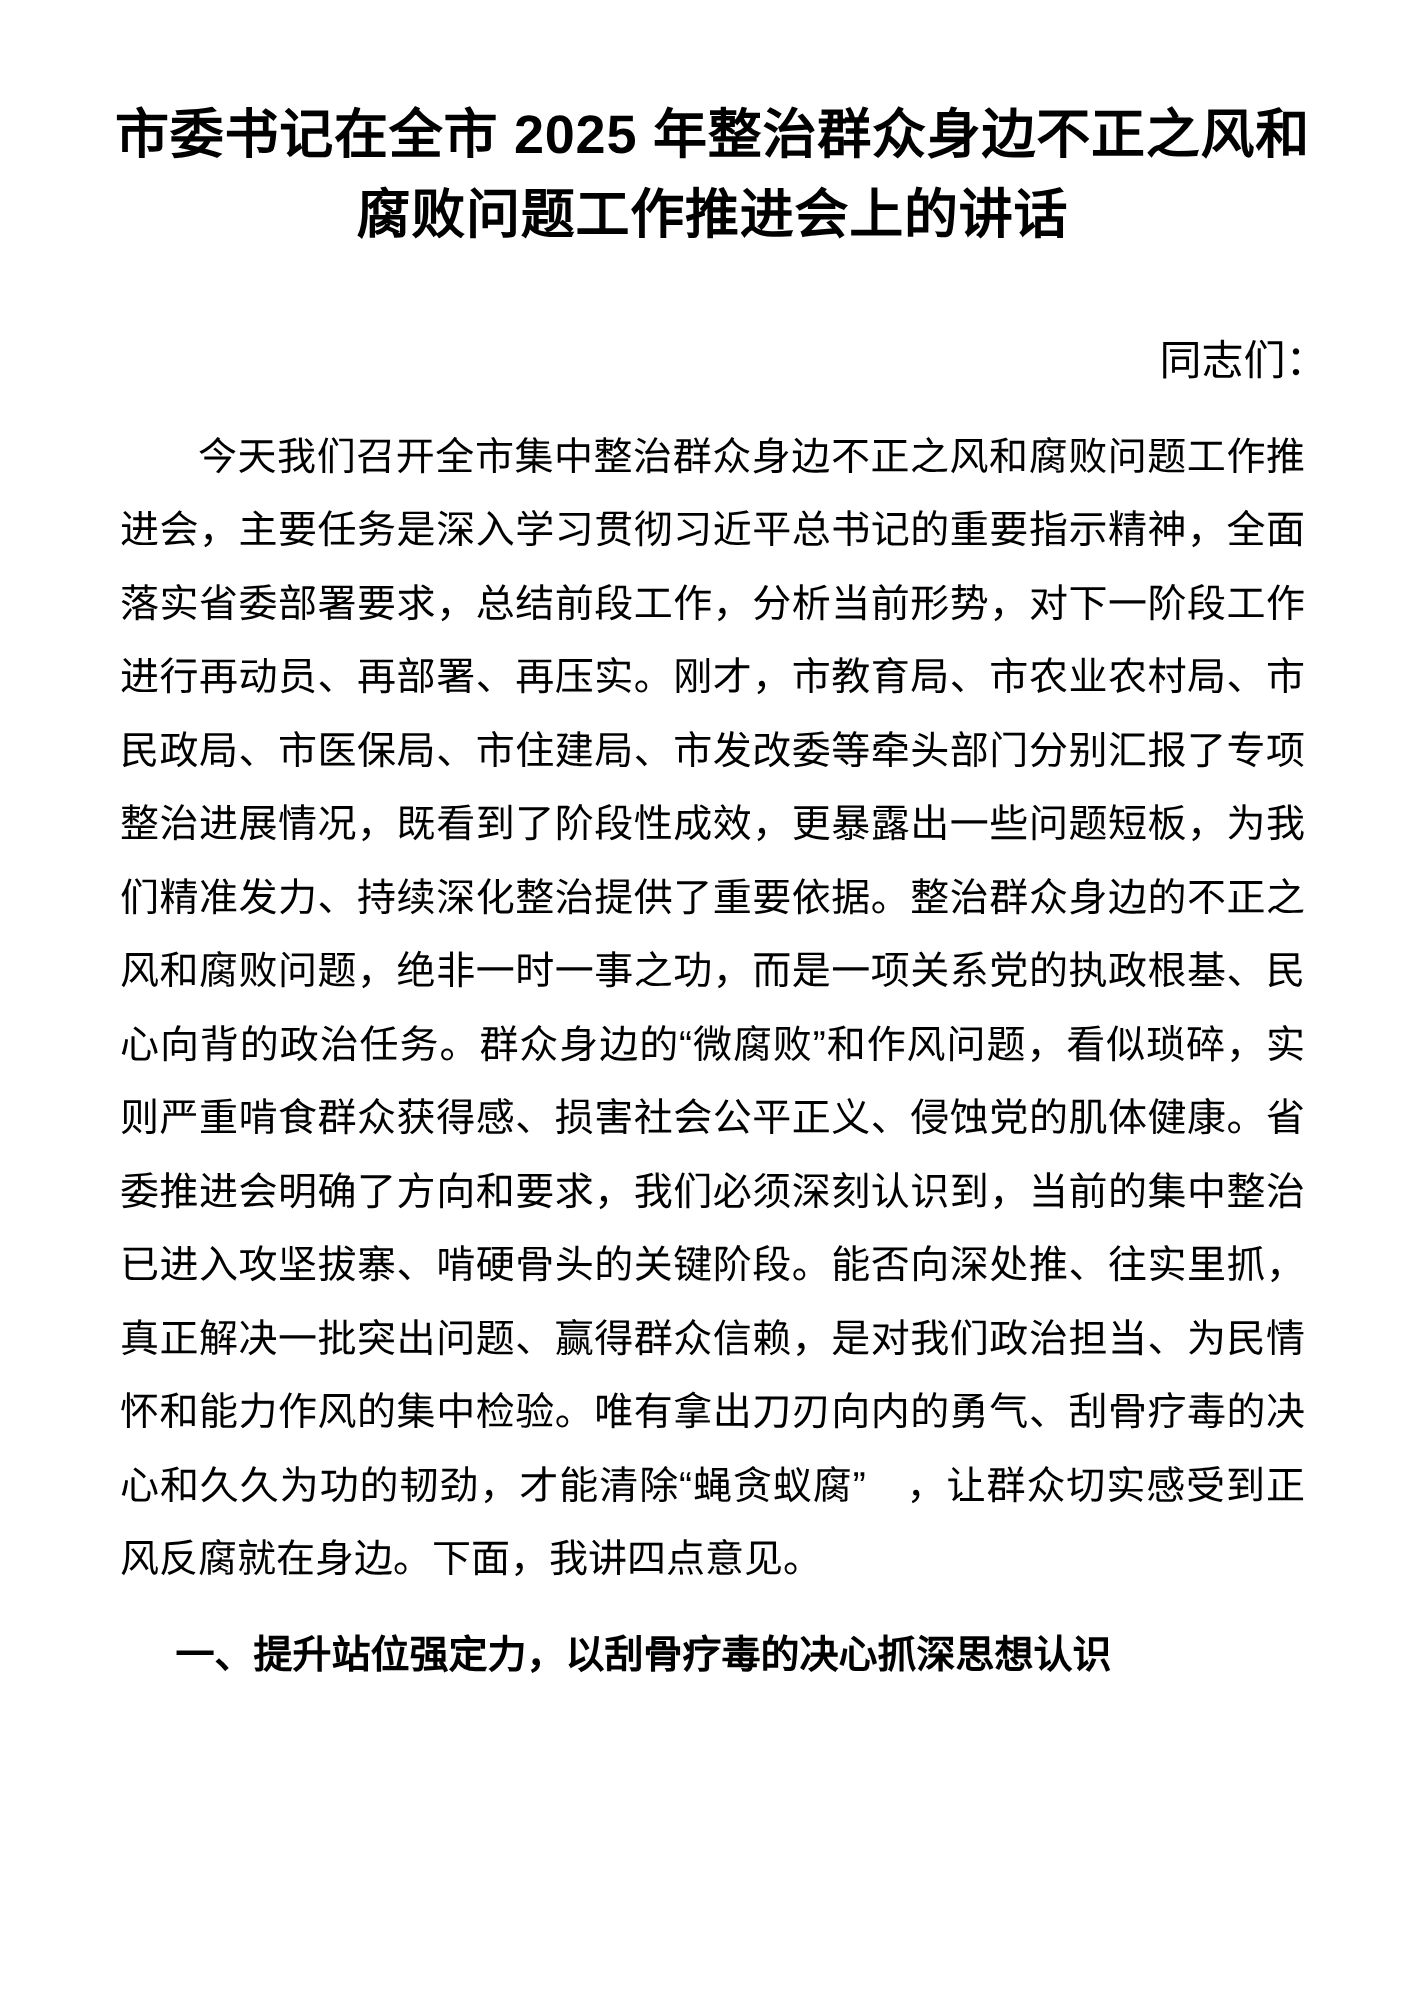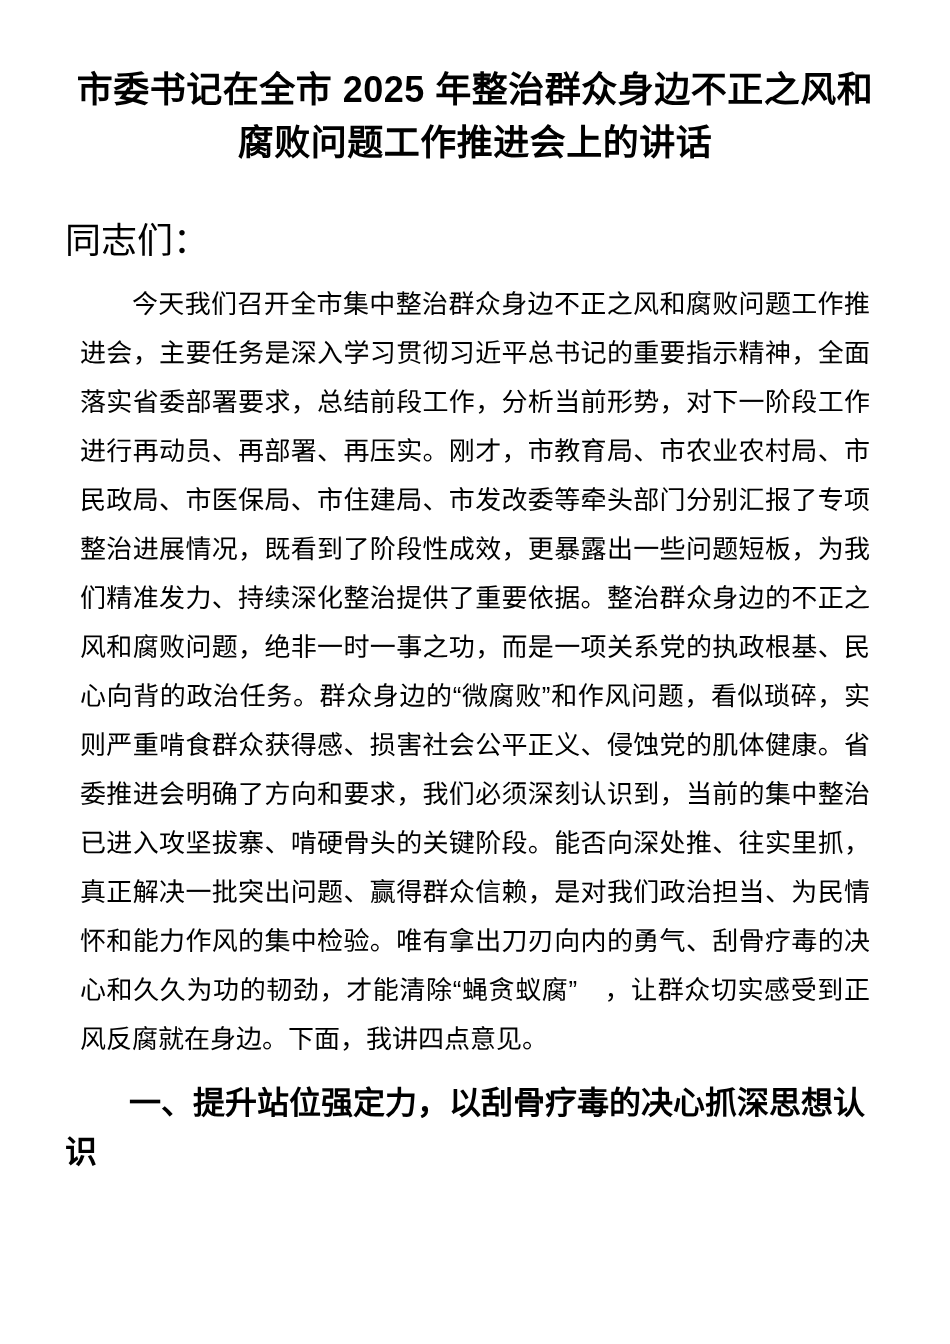--- a/index.html
+++ b/index.html
@@ -22,36 +22,36 @@
   .doc-title {
     margin: 63px 0 0 0;
     font-size: 36px;
     font-weight: 700;
     line-height: 53px;
     text-align: center;
     letter-spacing: 0.5px;
   }
   .greeting {
     margin-top: 47px;
-    font-size: 36px;
+    font-size: 28px;
     line-height: 49px;
-    text-align: left;
+    text-align: right;
   }
   .para {
     margin: 15px;
     font-size: 26px;
     line-height: 49px;
     text-align: justify;
     text-justify: inter-ideograph;
     text-indent: 2em;
     word-break: break-all;
   }
   .section-heading {
     margin: 13px 0 0 0;
-    font-size: 32px;
+    font-size: 26px;
     line-height: 49px;
     font-weight: 700;
     text-indent: 2em;
     text-align: left;
   }
 </style>
 </head>
 <body>
 
 <div class="page">

